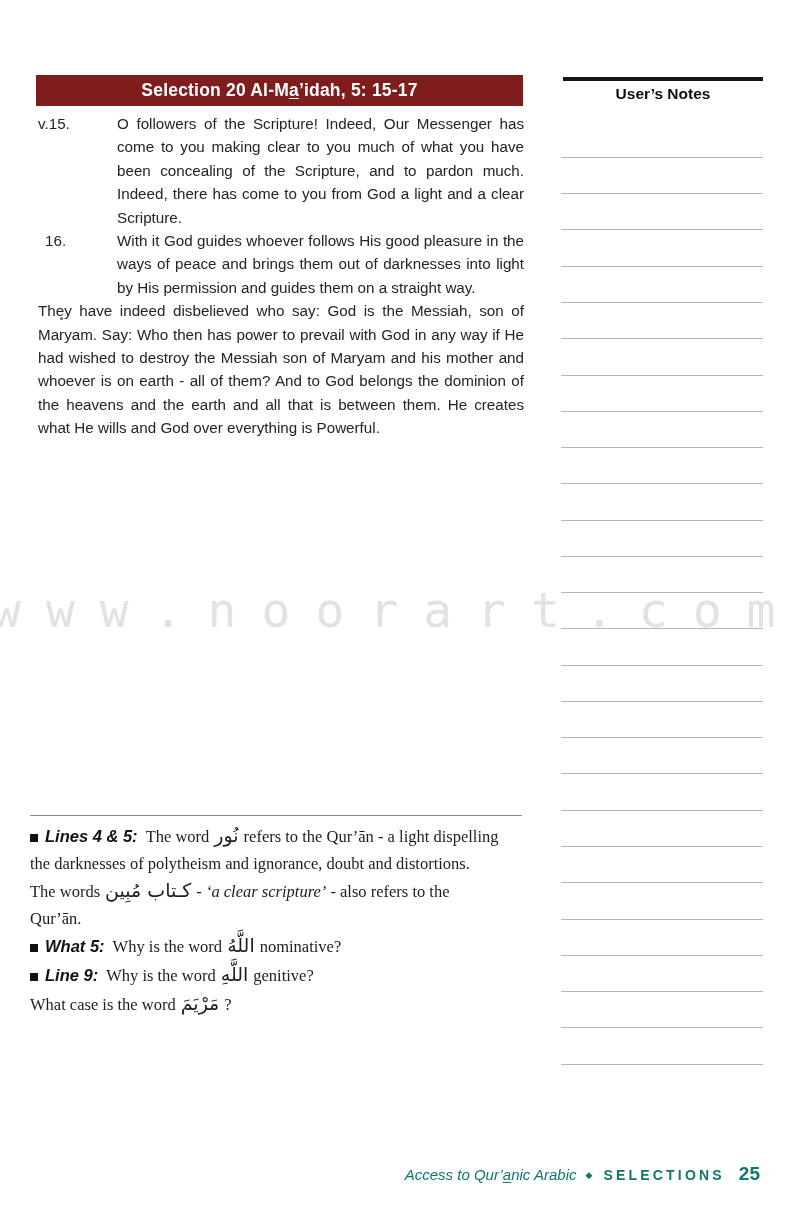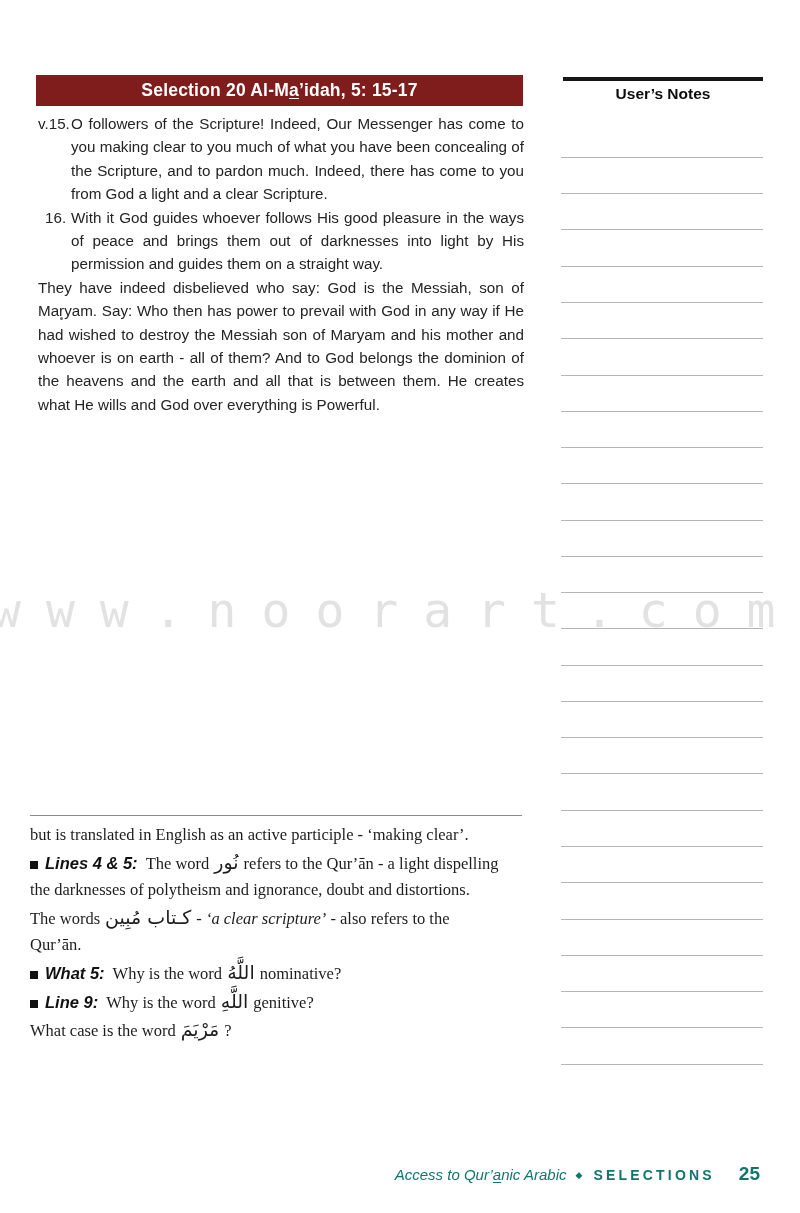--- a/index.html
+++ b/index.html
@@ -16,21 +16,21 @@
   .u{text-decoration:underline;text-underline-offset:2px;}
   
   #notes-rule-top{position:absolute;left:563px;top:77px;width:200px;height:4px;background:#161616;z-index:3;}
   #notes-title{position:absolute;left:563px;top:85px;width:200px;text-align:center;
     font-weight:bold;font-size:15.5px;color:#0d0d0d;z-index:3;}
   #notes-lines{position:absolute;left:561px;top:121.7px;width:202px;z-index:2;}
   .note-line{box-sizing:border-box;height:36.28px;border-bottom:1px solid #b5b5b8;}
   
   #body-text{position:absolute;left:38px;top:112px;width:486px;z-index:3;
     font-size:15.2px;line-height:23.4px;color:#242424;}
-  .verse{display:flex;}
+  .verse{display:flex;gap:46px;}
   .verse-marker{flex:0 0 33px;}
   .verse-marker.indented{box-sizing:border-box;padding-left:7px;}
   .verse-text{flex:1;text-align:justify;}
   #artifact-dot{position:absolute;left:60px;top:317px;width:3px;height:3px;border-radius:50%;
     background:#6a6a6a;z-index:3;}
   
   #watermark{position:absolute;left:-8px;top:582px;z-index:1;white-space:nowrap;
     font-family:"DejaVu Sans Mono",monospace;font-size:48px;letter-spacing:25px;color:#e2e2e2;}
   
   #commentary-divider{position:absolute;left:30px;top:815px;width:492px;height:1px;background:#8a8a8a;z-index:3;}
@@ -40,21 +40,21 @@
   .bullet{display:inline-block;width:8px;height:8px;background:#111111;margin-right:7px;}
   .c-label{font-family:"Liberation Sans",sans-serif;font-weight:bold;font-style:italic;
     font-size:16.5px;margin-right:8px;color:#111111;}
   .arabic{font-family:"DejaVu Sans",sans-serif;font-size:19px;margin:0 5px;unicode-bidi:isolate;}
   .it{font-style:italic;}
   
   #footer{position:absolute;right:40px;top:1163px;display:flex;align-items:baseline;z-index:3;color:#0f766e;}
   #book-title{font-style:italic;font-size:15px;}
   #footer-diamond{font-size:9px;margin:0 11px 0 9px;position:relative;top:-2px;}
   #section-label{font-size:14px;font-weight:700;letter-spacing:3.2px;}
-  #page-number{font-size:19px;font-weight:700;margin-left:24px;}
+  #page-number{font-size:19px;font-weight:700;margin-left:14px;}
 </style>
 </head>
 <body>
 
 <div id="page">
 
   <div id="header-bar">
     <span><span>Selection 20 Al-M</span><span class="u">a</span><span>’idah, 5: 15-17</span></span>
   </div>
 
@@ -101,21 +101,20 @@
     <div class="verse">
       <div class="verse-text">They have indeed disbelieved who say:  God is the Messiah, son of Maryam. Say: Who then has power to prevail with God in any way if He had wished to destroy the Messiah son of Maryam and his mother and whoever is on earth - all of them? And to God belongs the dominion of the heavens and the earth and all that is between them.  He creates what He wills and God over everything is Powerful.</div>
     </div>
   </div>
   <div id="artifact-dot"></div>
 
   <div id="watermark">www.noorart.com</div>
 
   <div id="commentary-divider"></div>
   <div id="commentary">
-    <p class="c-line">but is translated in English as an active participle - ‘making clear’.</p>
     <p class="c-line"><span class="bullet"></span><span class="c-label">Lines 4 &amp; 5:</span><span>The word</span><span class="arabic" dir="rtl">نُور</span><span>refers to the Qur’ān - a light dispelling the darknesses of polytheism and ignorance, doubt and distortions.</span></p>
     <p class="c-line"><span>The words</span><span class="arabic" dir="rtl">كـتاب مُبِين</span><span>-</span> <span class="it">‘a clear scripture’</span> <span>- also refers to the Qur’ān.</span></p>
     <p class="c-line"><span class="bullet"></span><span class="c-label">What 5:</span><span>Why is the word</span><span class="arabic" dir="rtl">اللَّهُ</span><span>nominative?</span></p>
     <p class="c-line"><span class="bullet"></span><span class="c-label">Line 9:</span><span>Why is the word</span><span class="arabic" dir="rtl">اللَّهِ</span><span>genitive?</span></p>
     <p class="c-line"><span>What case is the word</span><span class="arabic" dir="rtl">مَرْيَمَ</span><span>?</span></p>
   </div>
 
   <div id="footer">
     <span id="book-title"><span>Access to Qur’</span><span class="u">a</span><span>nic Arabic</span></span>
     <span id="footer-diamond">◆</span>

